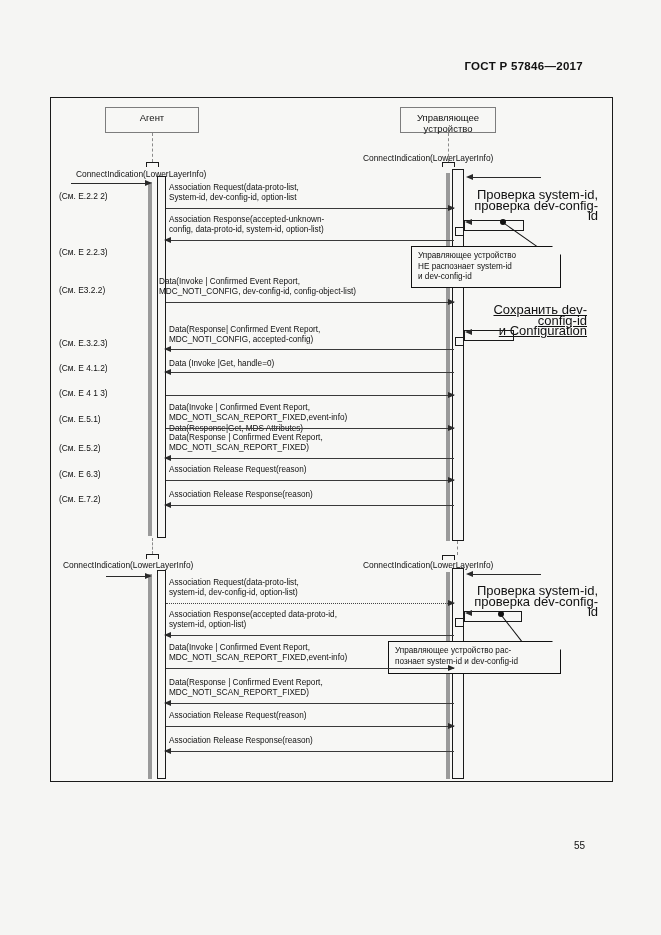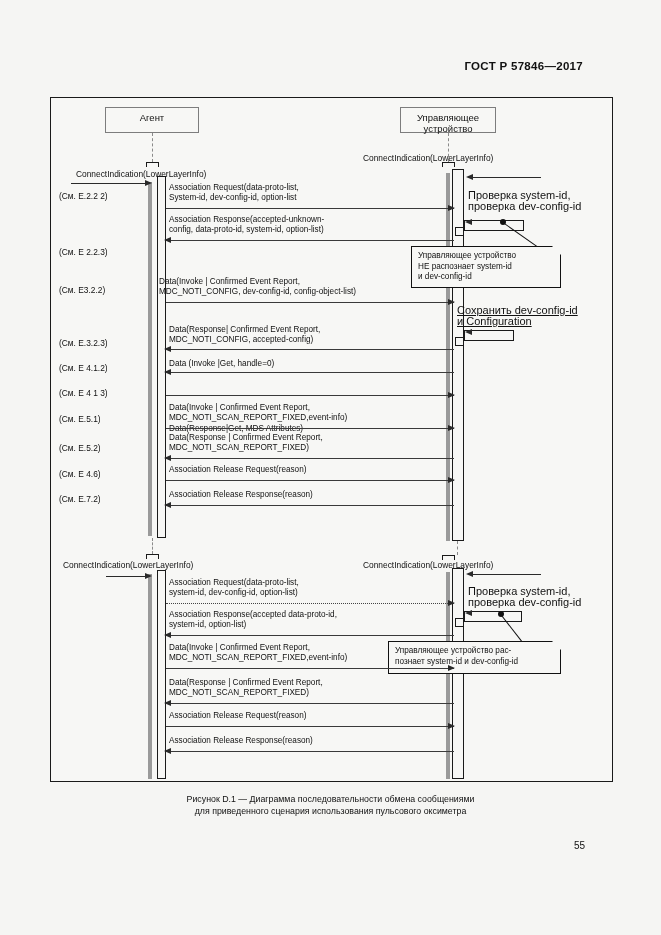--- a/index.html
+++ b/index.html
@@ -103,21 +103,21 @@
     box-sizing:border-box;
     color:#111;
     white-space:pre-line;
   }
   .note.fold{
     
     clip-path:polygon(0 0, calc(100% - 9px) 0, 100% 9px, 100% 100%, 0 100%);
   }
   .noteplain{
     position:absolute;
-    font-size:11px;line-height:10.6px;color:#111;white-space:pre-line;
+    font-size:13px;line-height:10.6px;color:#111;white-space:pre-line;text-align:right;
   }
   .leader{position:absolute;transform-origin:0 0;height:0;border-top:1.1px solid #111;}
   .dot{position:absolute;width:6px;height:6px;border-radius:50%;background:#111;}
 
   .caption{
     position:absolute;
     left:0;right:0;top:793px;
     text-align:center;
     font-size:8.8px;
     line-height:12px;
@@ -232,21 +232,21 @@
       <div class="ah l" style="left:113px;top:403.5px;"></div>
 
       <div class="ref" style="left:8px;top:93px;">(См. E.2.2 2)</div>
       <div class="ref" style="left:8px;top:127px;margin-top:22px;">(См. E 2.2.3)</div>
       <div class="ref" style="left:8px;top:187px;">(См. E3.2.2)</div>
       <div class="ref" style="left:8px;top:240px;">(См. E.3.2.3)</div>
       <div class="ref" style="left:8px;top:265px;">(См. E 4.1.2)</div>
       <div class="ref" style="left:8px;top:290px;">(См. E 4 1 3)</div>
       <div class="ref" style="left:8px;top:316px;">(См. E.5.1)</div>
       <div class="ref" style="left:8px;top:345px;">(См. E.5.2)</div>
-      <div class="ref" style="left:8px;top:371px;">(См. E 4.6)</div>
+      <div class="ref" style="left:8px;top:371px;">(См. E 6.3)</div>
       <div class="ref" style="left:8px;top:396px;">(См. E.7.2)</div>
 
       <div class="selfbox" style="left:95px;top:456px;width:13px;height:5px;border-bottom:none;"></div>
       <div class="selfbox" style="left:391px;top:457px;width:13px;height:5px;border-bottom:none;"></div>
 
       <div class="lbl" style="left:12px;top:462px;">ConnectIndication(LowerLayerInfo)</div>
       <div class="lbl" style="left:312px;top:462px;">ConnectIndication(LowerLayerInfo)</div>
 
       <div class="stripe" style="left:97px;top:476px;width:4px;height:205px;"></div>
       <div class="activation" style="left:106px;top:472px;width:9px;height:209px;"></div>
@@ -295,17 +295,15 @@
       <div class="arrow" style="left:115px;top:628px;width:288px;"></div>
       <div class="ah r" style="left:397px;top:624.5px;"></div>
 
       <div class="msg" style="left:118px;top:638px;width:282px;">Association Release Response(reason)</div>
       <div class="arrow" style="left:118px;top:653px;width:285px;"></div>
       <div class="ah l" style="left:113px;top:649.5px;"></div>
 
     </div>
   </div>
 
-  <div class="caption">Рисунок D.1 — Диаграмма последовательности обмена сообщениями
-для приведенного сценария использования пульсового оксиметра</div>
 
   <div class="pageno">55</div>
 </div>
 
 </body></html>

